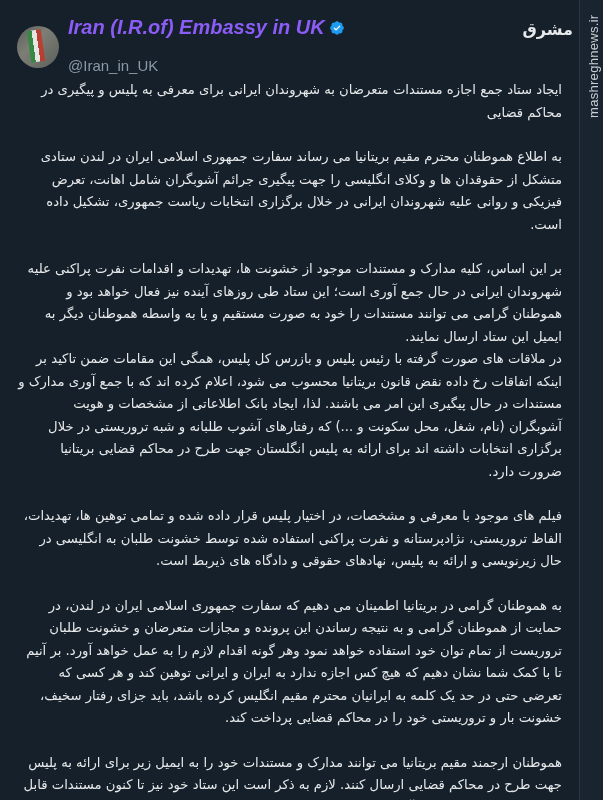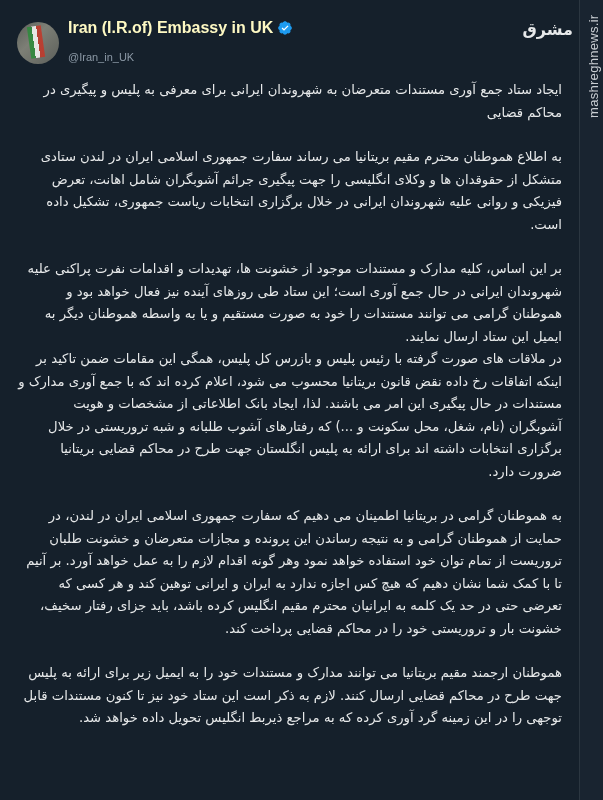--- a/index.html
+++ b/index.html
@@ -25,28 +25,28 @@
     .avatar .flag {
       position: absolute; left: 12px; top: 4px; width: 14px; height: 32px;
       transform: rotate(-8deg);
       background: linear-gradient(90deg, #2f8a3d 0 33%, #f2f2f2 33% 66%, #c0392b 66% 100%);
       opacity: 0.9;
     }
     .names { margin-left: 9px; }
     .name-row { display: flex; align-items: center; }
     .display-name {
       font-family: "Liberation Sans", sans-serif;
-      font-weight: bold; font-size: 16px; color: #fef9c3; line-height: 19px;
+      font-weight: bold; font-size: 20px; color: #8b5cf6; line-height: 19px; font-style: italic;
     }
     .verified {
       width: 16px; height: 16px; margin-left: 4px; display: inline-block;
     }
     .handle {
       font-family: "Liberation Sans", sans-serif;
-      font-size: 11px; color: #8b98a5; line-height: 19px; margin-top: 11px;
+      font-size: 15px; color: #8b98a5; line-height: 19px; margin-top: 19px;
     }
     .body-text {
       position: absolute; left: 18px; top: 79px; width: 544px;
       direction: rtl; text-align: right;
       font-family: "DejaVu Sans", sans-serif;
       font-size: 13.2px; line-height: 22.5px; color: #e7e9ea;
     }
     .para { margin: 0 0 22px 0; white-space: normal; }
     .para.tight { margin-bottom: 0; text-align: right; }
     .watermark-strip {
@@ -81,24 +81,25 @@
         <svg class="verified" viewBox="0 0 24 24">
           <path fill="#1d9bf0" d="M22.25 12c0-1.43-.88-2.67-2.19-3.34.46-1.39.2-2.9-.81-3.91s-2.52-1.27-3.91-.81c-.66-1.31-1.91-2.19-3.34-2.19s-2.67.88-3.33 2.19c-1.4-.46-2.91-.2-3.92.81s-1.26 2.52-.8 3.91c-1.31.67-2.2 1.91-2.2 3.34s.89 2.67 2.2 3.34c-.46 1.39-.21 2.9.8 3.91s2.52 1.26 3.91.81c.67 1.31 1.91 2.19 3.34 2.19s2.68-.88 3.34-2.19c1.39.45 2.9.2 3.91-.81s1.27-2.52.81-3.91c1.31-.67 2.19-1.91 2.19-3.34z"></path>
           <path fill="#ffffff" d="M10.54 16.2l-3.6-3.6 1.41-1.41 2.19 2.19 5.3-5.3 1.41 1.41z"></path>
         </svg>
       </div>
       <div class="handle">@Iran_in_UK</div>
     </div>
   </div>
 
   <div class="body-text">
-    <p class="para">ایجاد ستاد جمع آوری مستندات متعرضان به شهروندان ایرانی برای معرفی به  پلیس و پیگیری در محاکم قضایی</p>
+    <p class="para">ایجاد ستاد جمع اجازه مستندات متعرضان به شهروندان ایرانی برای معرفی به  پلیس و پیگیری در محاکم قضایی</p>
     <p class="para">به اطلاع هموطنان محترم مقیم بریتانیا می رساند سفارت جمهوری اسلامی ایران در لندن ستادی  متشکل از حقوقدان ها و وکلای انگلیسی  را جهت پیگیری جرائم آشوبگران شامل اهانت، تعرض فیزیکی و روانی علیه شهروندان ایرانی در خلال برگزاری انتخابات ریاست جمهوری، تشکیل داده است.</p>
     <p class="para tight">بر این اساس، کلیه مدارک و مستندات موجود از خشونت ها، تهدیدات و اقدامات نفرت پراکنی علیه شهروندان ایرانی در حال جمع آوری است؛ این ستاد طی روزهای آینده نیز فعال خواهد بود و هموطنان گرامی می توانند مستندات را خود به صورت مستقیم و یا به واسطه هموطنان دیگر به ایمیل این ستاد ارسال نمایند.</p>
     <p class="para">در ملاقات های صورت گرفته با رئیس پلیس و بازرس کل پلیس، همگی این مقامات ضمن تاکید بر اینکه اتفاقات رخ داده نقض قانون بریتانیا محسوب می شود، اعلام کرده اند که با جمع آوری مدارک و مستندات در حال پیگیری این امر می باشند. لذا، ایجاد بانک اطلاعاتی از  مشخصات و هویت آشوبگران (نام، شغل، محل سکونت و ...) که رفتارهای آشوب طلبانه و شبه تروریستی در خلال برگزاری انتخابات داشته اند برای ارائه به پلیس انگلستان  جهت طرح در محاکم قضایی بریتانیا ضرورت دارد.</p>
+    <p class="para">فیلم های موجود با معرفی و مشخصات، در اختیار پلیس قرار داده شده و تمامی توهین ها، تهدیدات، الفاظ تروریستی، نژادپرستانه و نفرت پراکنی استفاده شده توسط خشونت طلبان به انگلیسی در حال زیرنویسی و ارائه به پلیس، نهادهای حقوقی و دادگاه های ذیربط است.</p>
     <p class="para">به هموطنان گرامی در بریتانیا اطمینان می دهیم که سفارت جمهوری اسلامی ایران در لندن، در حمایت از هموطنان گرامی و به نتیجه رساندن این پرونده و مجازات متعرضان و خشونت طلبان تروریست از تمام توان خود استفاده خواهد نمود وهر گونه  اقدام لازم را  به عمل خواهد آورد. بر آنیم تا با کمک شما نشان دهیم که هیچ کس اجازه ندارد به ایران و ایرانی توهین کند و هر کسی که تعرضی حتی در حد یک کلمه به ایرانیان محترم مقیم انگلیس کرده باشد، باید جزای رفتار سخیف، خشونت بار و تروریستی خود را در محاکم قضایی پرداخت کند.</p>
     <p class="para">هموطنان ارجمند مقیم بریتانیا می توانند مدارک و مستندات خود را به ایمیل زیر برای ارائه به پلیس جهت طرح در محاکم قضایی ارسال کنند. لازم به ذکر است این ستاد خود نیز تا کنون مستندات قابل توجهی را در این زمینه گرد آوری کرده  که به مراجع ذیربط انگلیس تحویل داده خواهد شد.</p>
   </div>
 </div>
 
 <div class="watermark-logo">مشرق</div>
 <div class="watermark-strip">
   <div class="watermark-text">mashreghnews.ir</div>
 </div>
 

